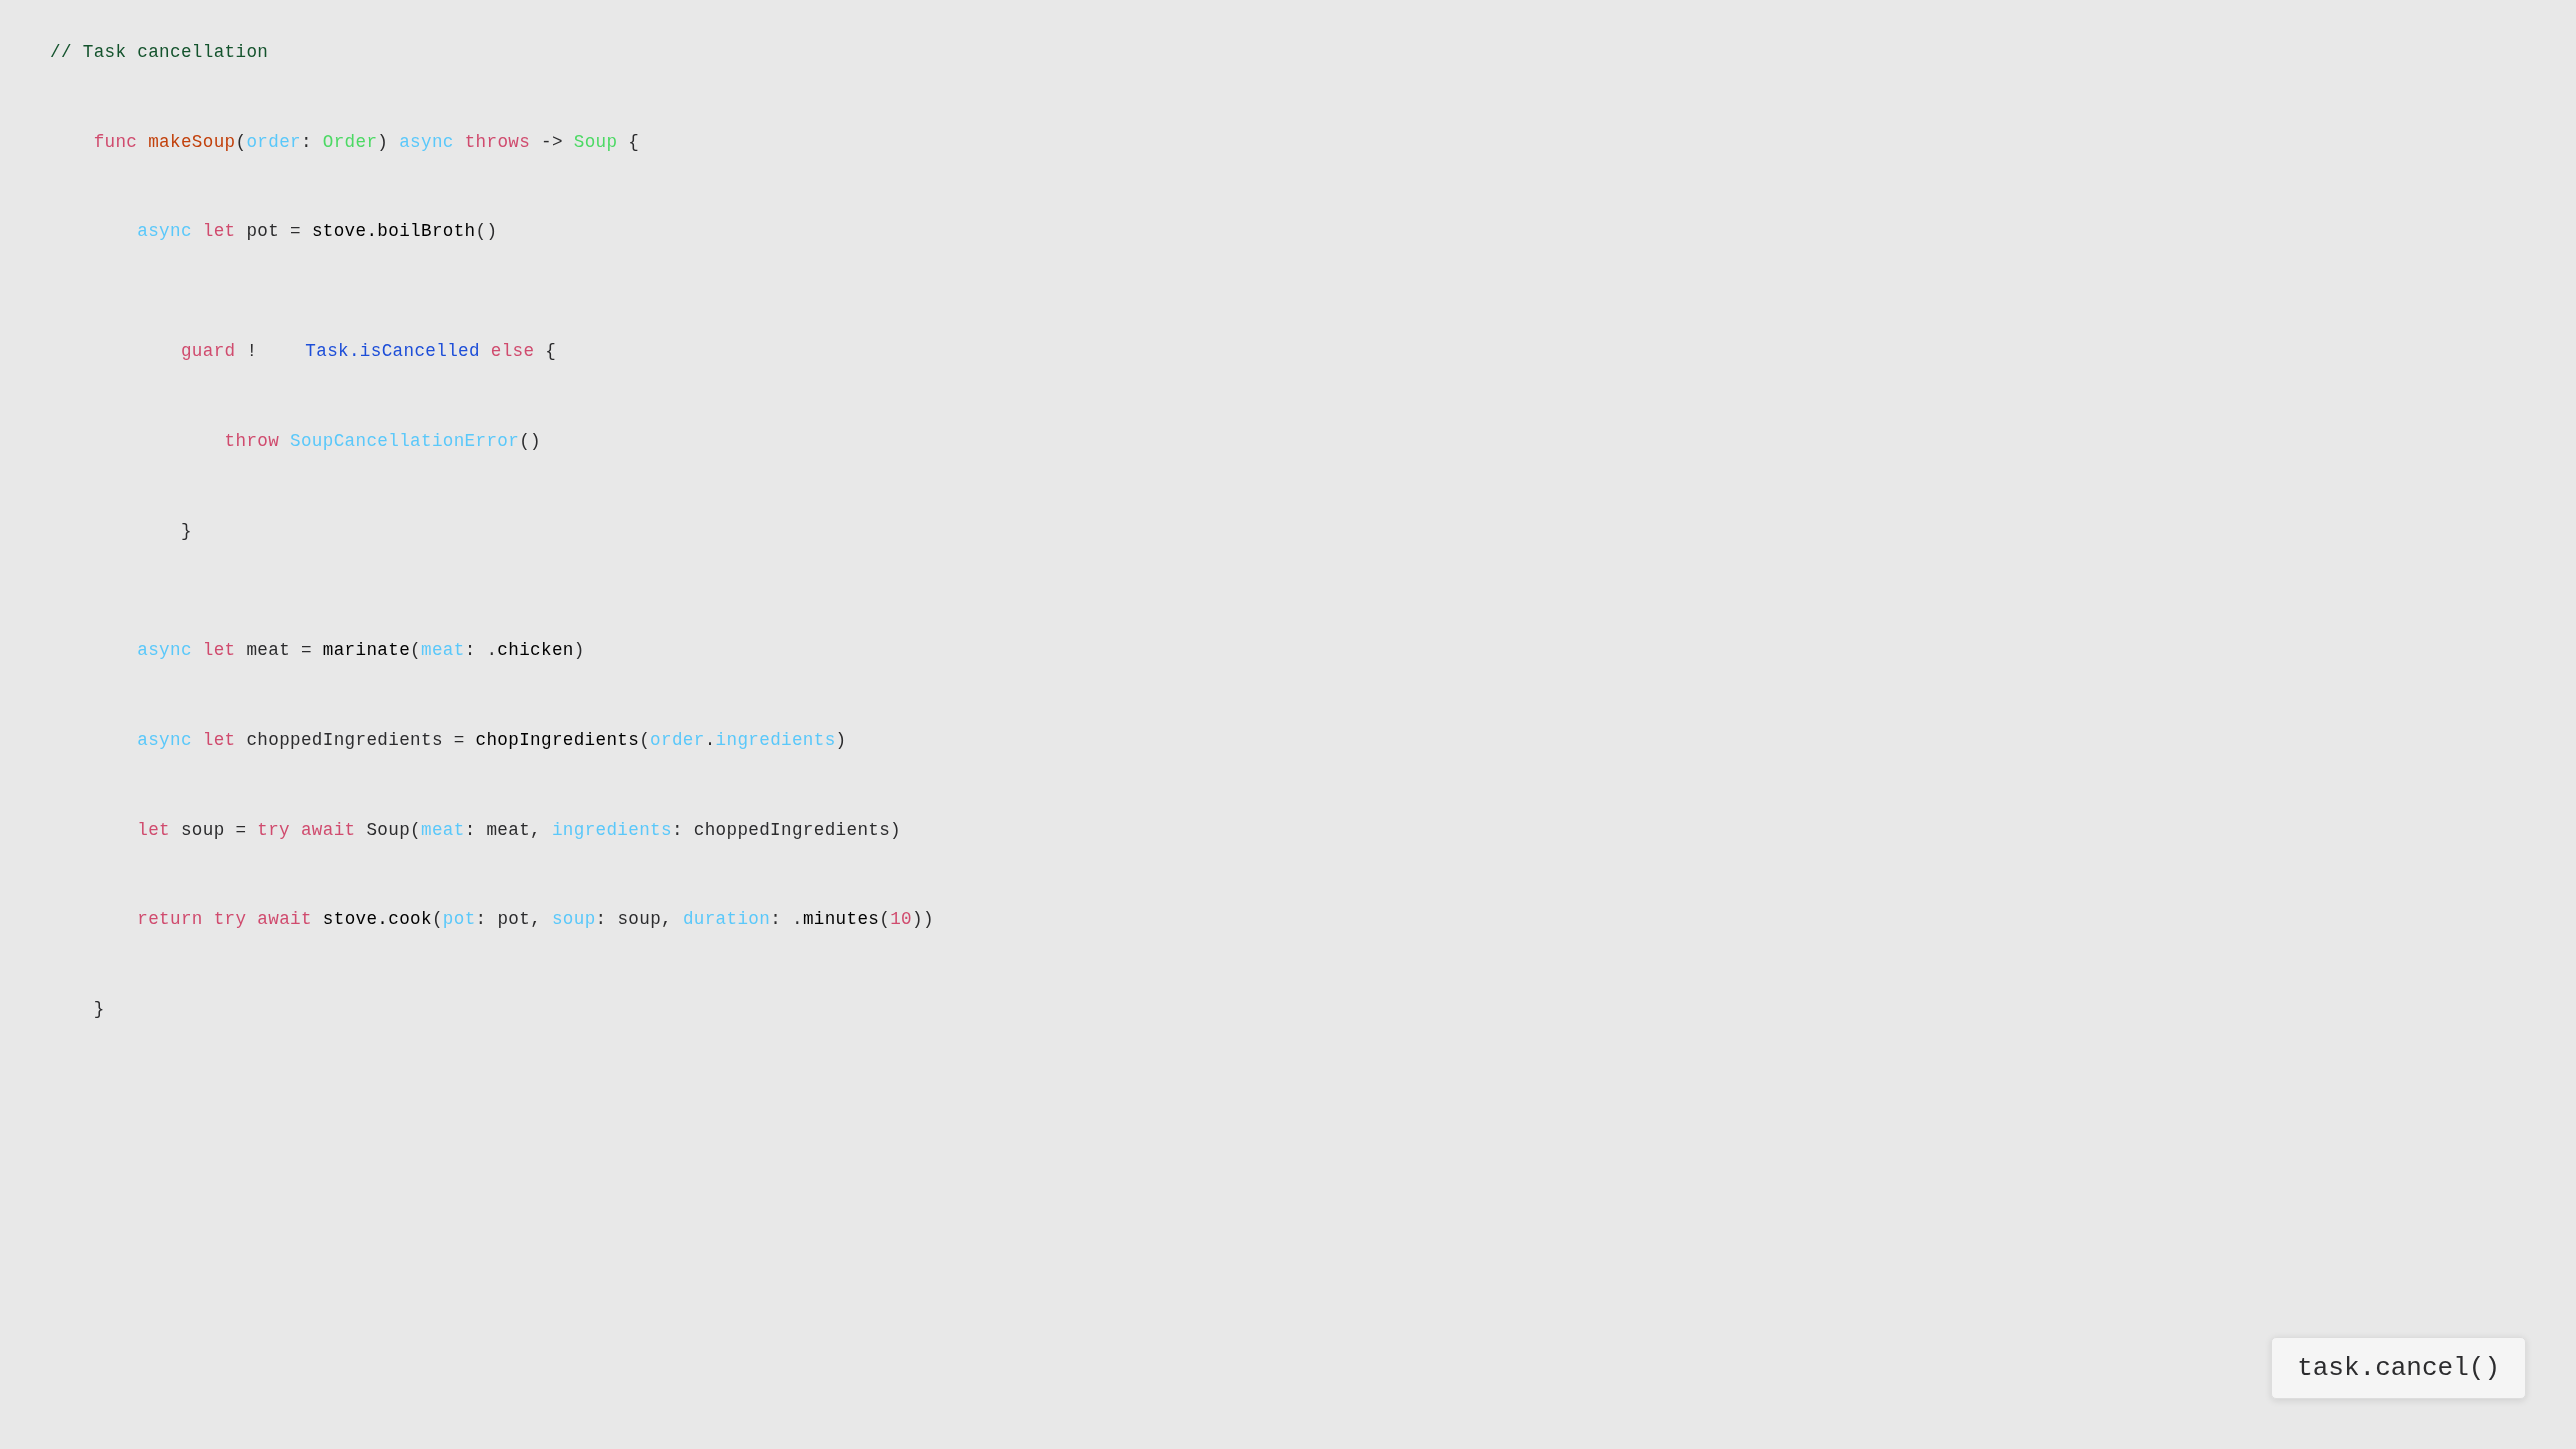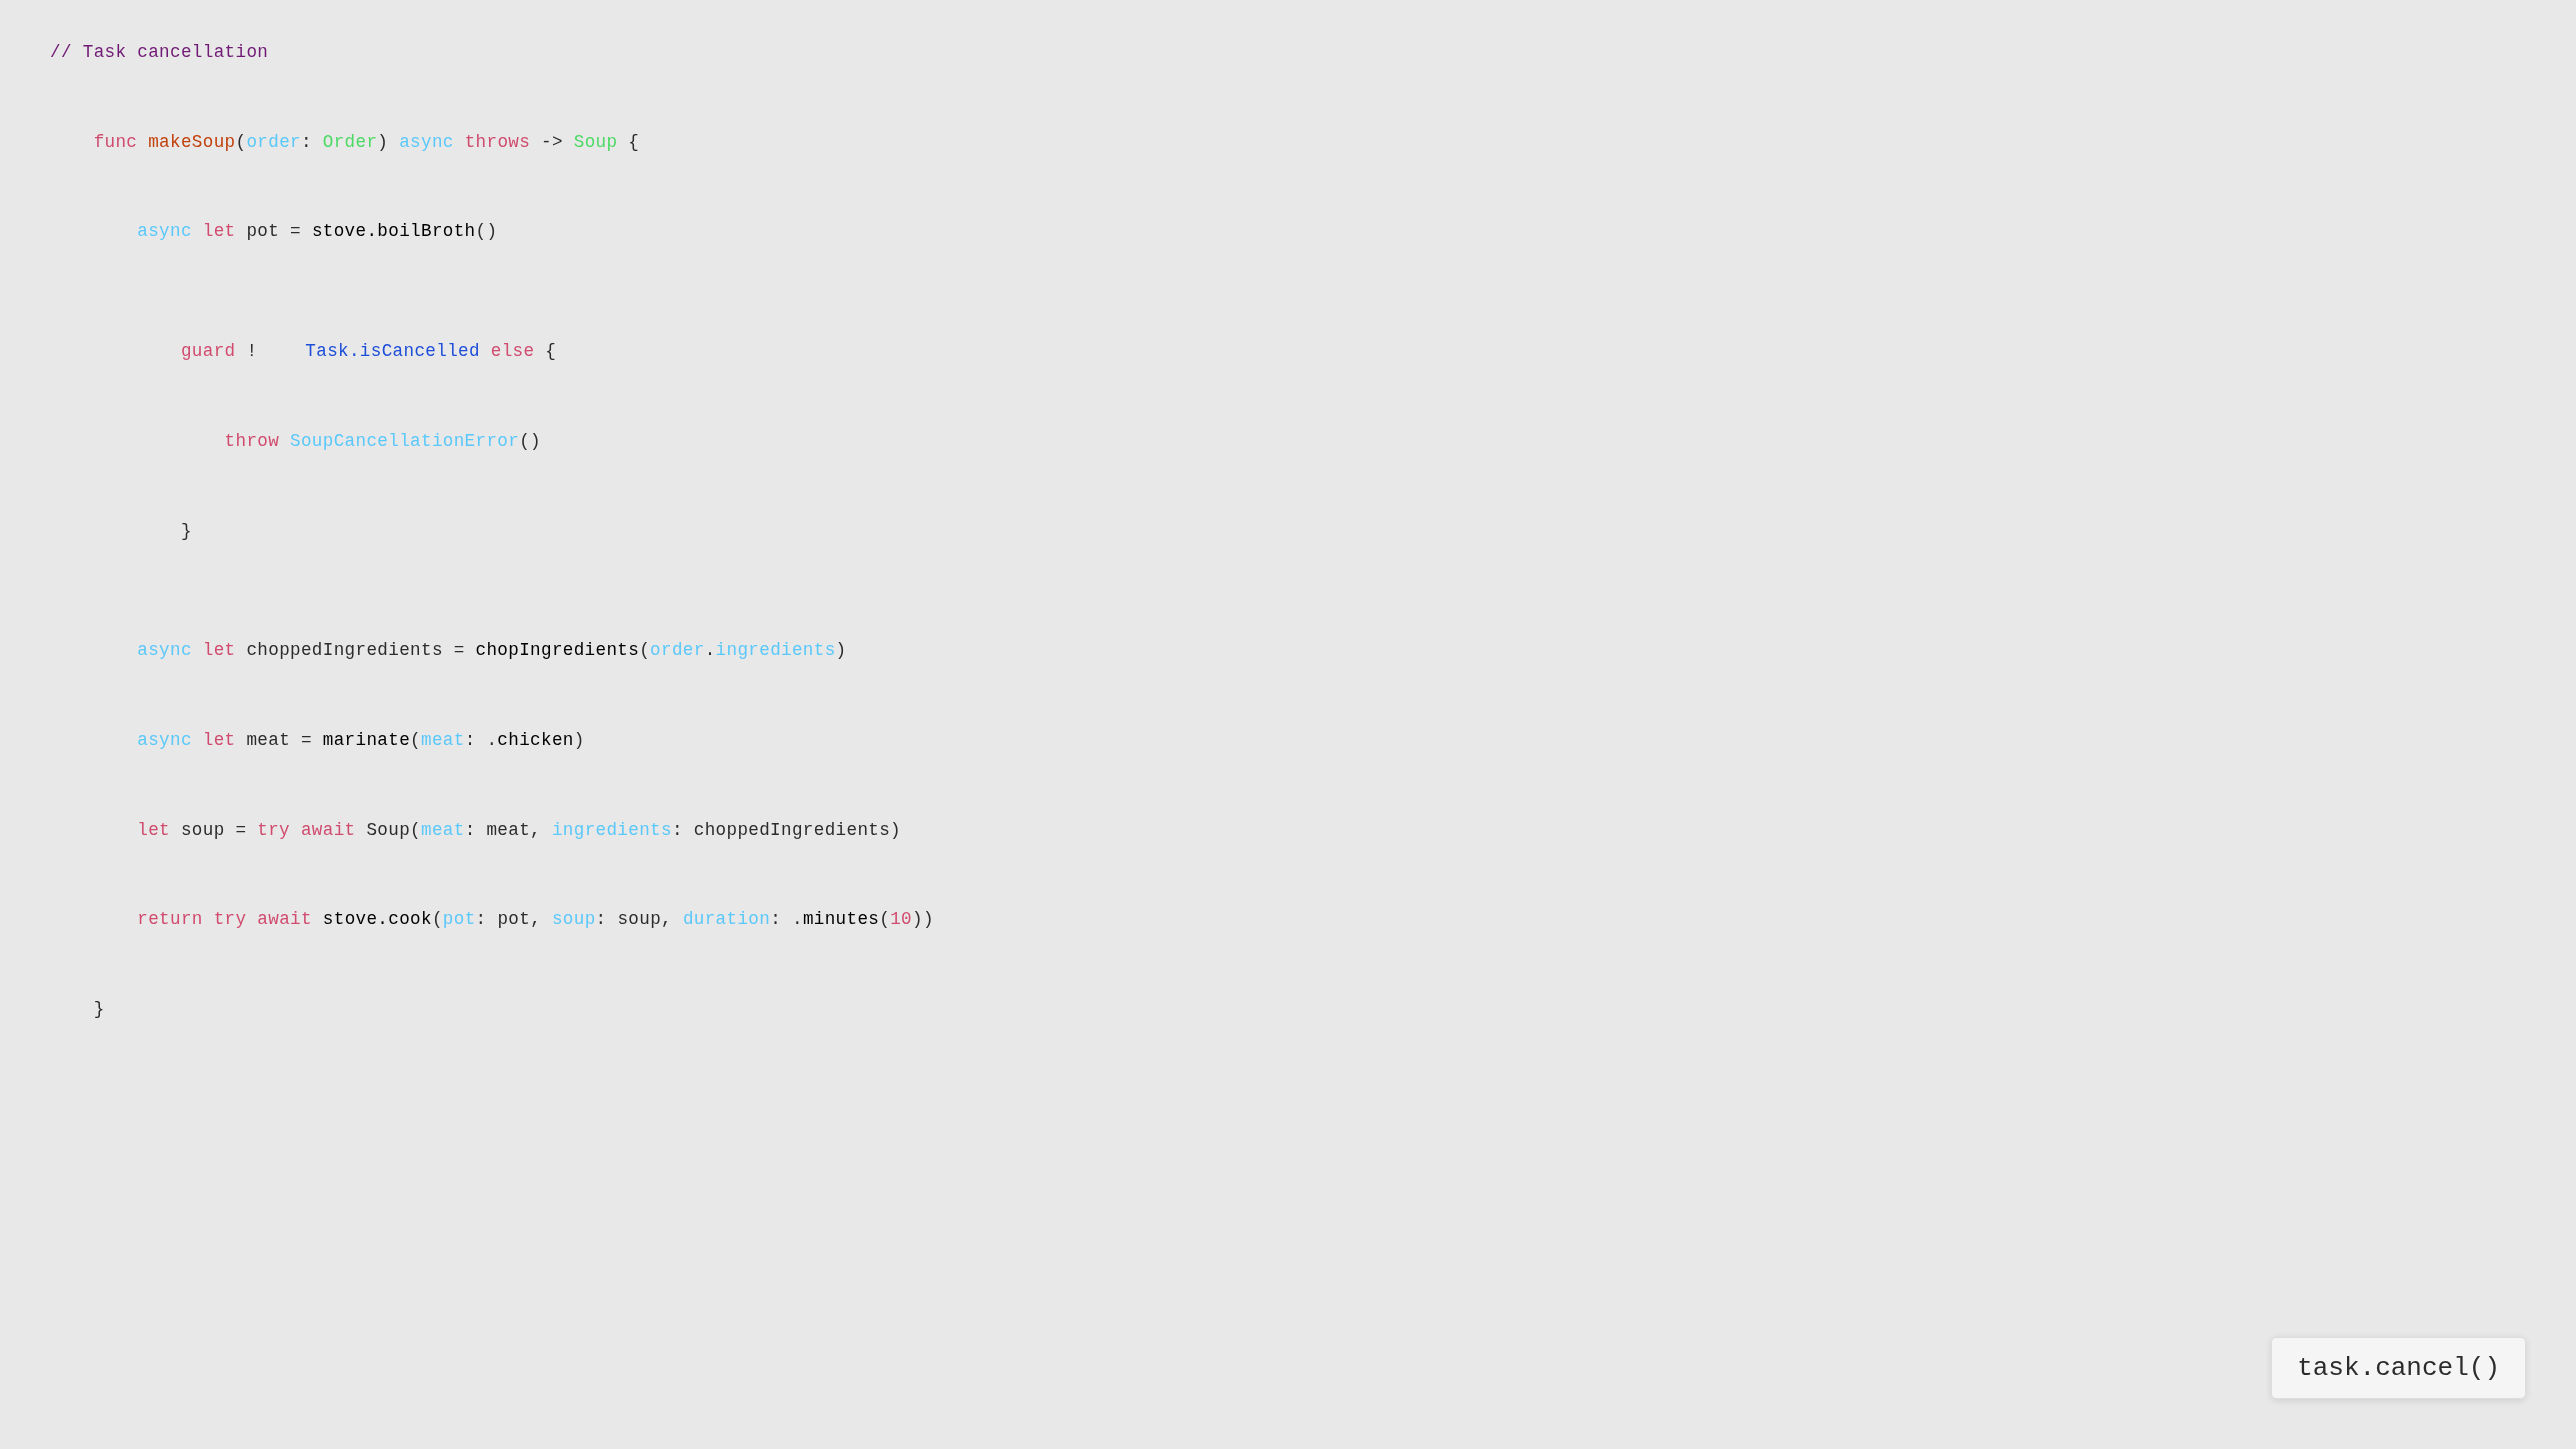--- a/index.html
+++ b/index.html
@@ -26,21 +26,21 @@
       display: block;
       white-space: pre;
     }
 
     .empty-line {
       display: block;
       height: 1.7em;
     }
 
     
-    .c-comment    { color: #701a75; }
+    .c-comment    { color: #14532d; }
     .c-keyword    { color: #d04b6e; text-align: right; }   
     .c-funcname   { color: #c2410c; }   
     .c-param      { color: #5ac8fa; }   
     .c-type       { color: #4cd964; }   
     .c-async-kw   { color: #5ac8fa; }   
     .c-throws-kw  { color: #d04b6e; }   
     .c-rettype    { color: #4cd964; }
     .c-plain      { color: #2c2c2e; }
     .c-call       { color: #000000; }   
     .c-task       { color: #1d4ed8; margin-left: 48px; }   
@@ -88,25 +88,25 @@
     <span class="c-keyword">            throw</span><span class="c-plain"> </span><span class="c-error">SoupCancellationError</span><span class="c-plain">()</span>
   </span>
 
   <span class="line">
     <span class="c-plain">        }</span>
   </span>
 
   <span class="empty-line"></span>
 
   <span class="line">
-    <span class="c-async-kw">    async</span><span class="c-keyword"> let </span><span class="c-plain">choppedIngredients = </span><span class="c-call">chopIngredients</span><span class="c-plain">(</span><span class="c-param">order</span><span class="c-plain">.</span><span class="c-param">ingredients</span><span class="c-plain">)</span>
+    <span class="c-async-kw">    async</span><span class="c-keyword"> let </span><span class="c-plain">meat = </span><span class="c-call">marinate</span><span class="c-plain">(</span><span class="c-param">meat</span><span class="c-plain">: .</span><span class="c-call">chicken</span><span class="c-plain">)</span>
   </span>
 
   <span class="line">
-    <span class="c-async-kw">    async</span><span class="c-keyword"> let </span><span class="c-plain">meat = </span><span class="c-call">marinate</span><span class="c-plain">(</span><span class="c-param">meat</span><span class="c-plain">: .</span><span class="c-call">chicken</span><span class="c-plain">)</span>
+    <span class="c-async-kw">    async</span><span class="c-keyword"> let </span><span class="c-plain">choppedIngredients = </span><span class="c-call">chopIngredients</span><span class="c-plain">(</span><span class="c-param">order</span><span class="c-plain">.</span><span class="c-param">ingredients</span><span class="c-plain">)</span>
   </span>
 
   <span class="line">
     <span class="c-keyword">    let</span><span class="c-plain"> soup = </span><span class="c-try">try</span><span class="c-plain"> </span><span class="c-await">await</span><span class="c-plain"> Soup(</span><span class="c-param">meat</span><span class="c-plain">: meat, </span><span class="c-param">ingredients</span><span class="c-plain">: choppedIngredients)</span>
   </span>
 
   <span class="line">
     <span class="c-keyword">    return</span><span class="c-plain"> </span><span class="c-try">try</span><span class="c-plain"> </span><span class="c-await">await</span><span class="c-plain"> </span><span class="c-call">stove.cook</span><span class="c-plain">(</span><span class="c-param">pot</span><span class="c-plain">: pot, </span><span class="c-param">soup</span><span class="c-plain">: soup, </span><span class="c-param">duration</span><span class="c-plain">: .</span><span class="c-call">minutes</span><span class="c-plain">(</span><span class="c-number">10</span><span class="c-plain">))</span>
   </span>
 

